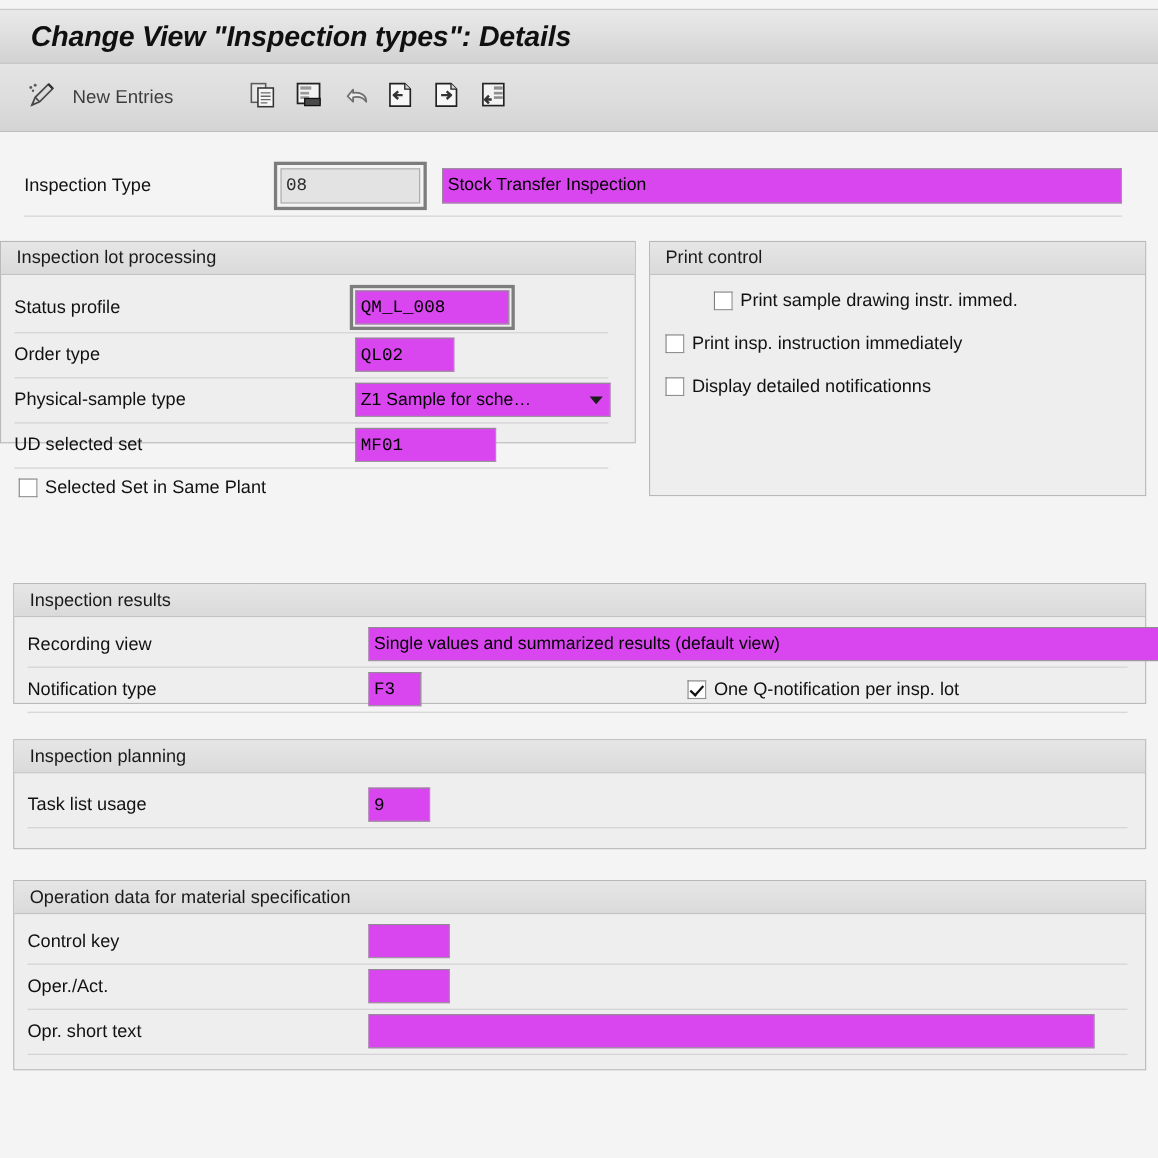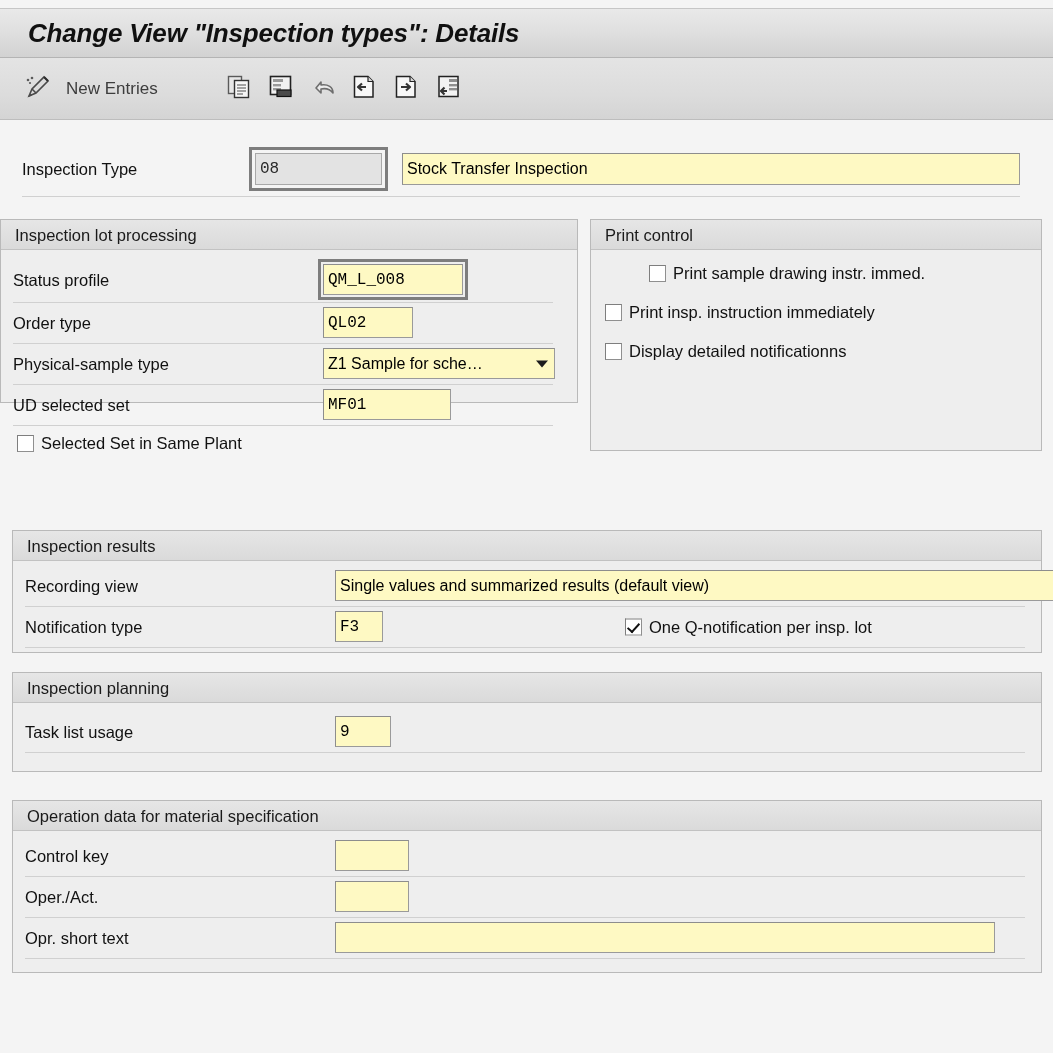--- a/index.html
+++ b/index.html
@@ -42,21 +42,21 @@
 
   
   .label{
     position:absolute;font-size:16.5px;color:#111;white-space:nowrap;
     top:50%;transform:translateY(-50%);
   }
   .rowline{position:absolute;height:1px;background:#d0d0d0;}
 
   .field{
     position:absolute;box-sizing:border-box;
-    background:#fef9c3;
+    background:#d946ef;
     border:1px solid #9a9a9a;
     border-top-color:#8d8d8d;border-left-color:#8d8d8d;
     font-family:"Liberation Mono", monospace;
     font-size:16px;color:#000;
     padding:0 4px;
     display:flex;align-items:center;
     white-space:nowrap;overflow:hidden;
   }
   .field.sans{font-family:"Liberation Sans",sans-serif;font-size:16px;}
   .field.disabled{background:#e3e3e3;color:#2a2a2a;border-color:#a8a8a8;}
@@ -259,21 +259,21 @@
         <span class="cbox"></span>
         <span class="cbtext">Print insp. instruction immediately</span>
       </div>
       <div class="cbrow" style="left:14px;top:91px;">
         <span class="cbox"></span>
         <span class="cbtext">Display detailed notificationns</span>
       </div>
     </div>
   </div>
 
-  <div class="group" style="left:12px;top:530px;width:1030px;height:123px;">
+  <div class="group" style="left:12px;top:530px;width:1030px;height:110px;">
     <div class="ghead">
       <div class="gtitle">Inspection results</div>
     </div>
     <div class="gbody">
 
       <div style="position:absolute;left:0;top:4px;width:100%;height:40px;">
         <div class="label" style="left:12px;">Recording view</div>
         <div class="field sans" style="left:322px;top:4px;width:720px;height:31px;">Single values and summarized results (default view)</div>
       </div>
       <div class="rowline" style="left:12px;top:44px;width:1000px;"></div>

